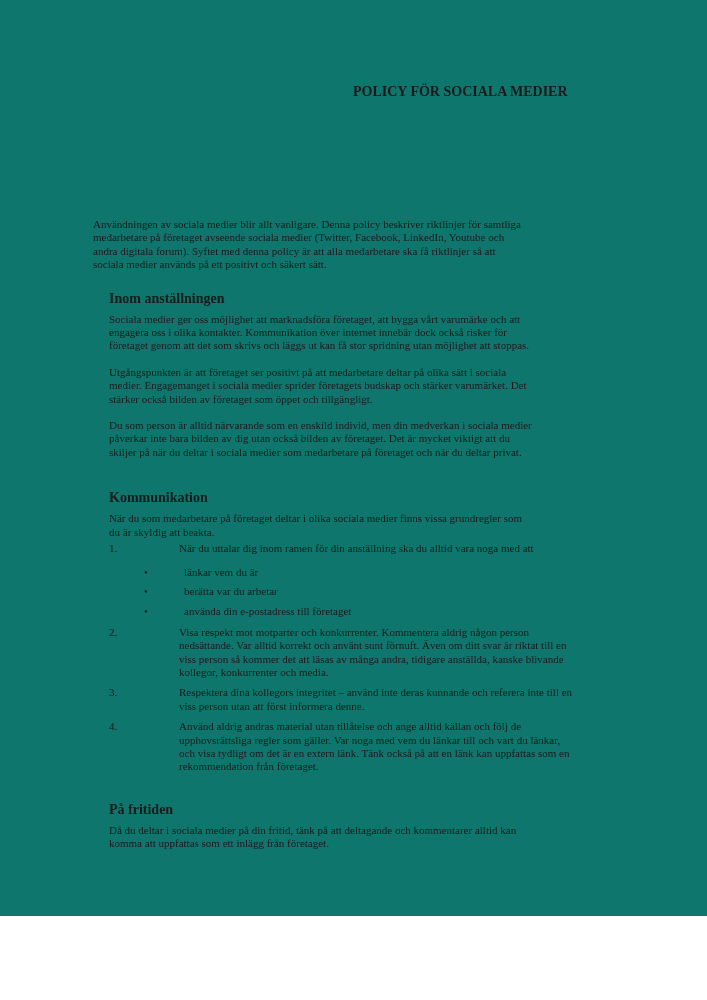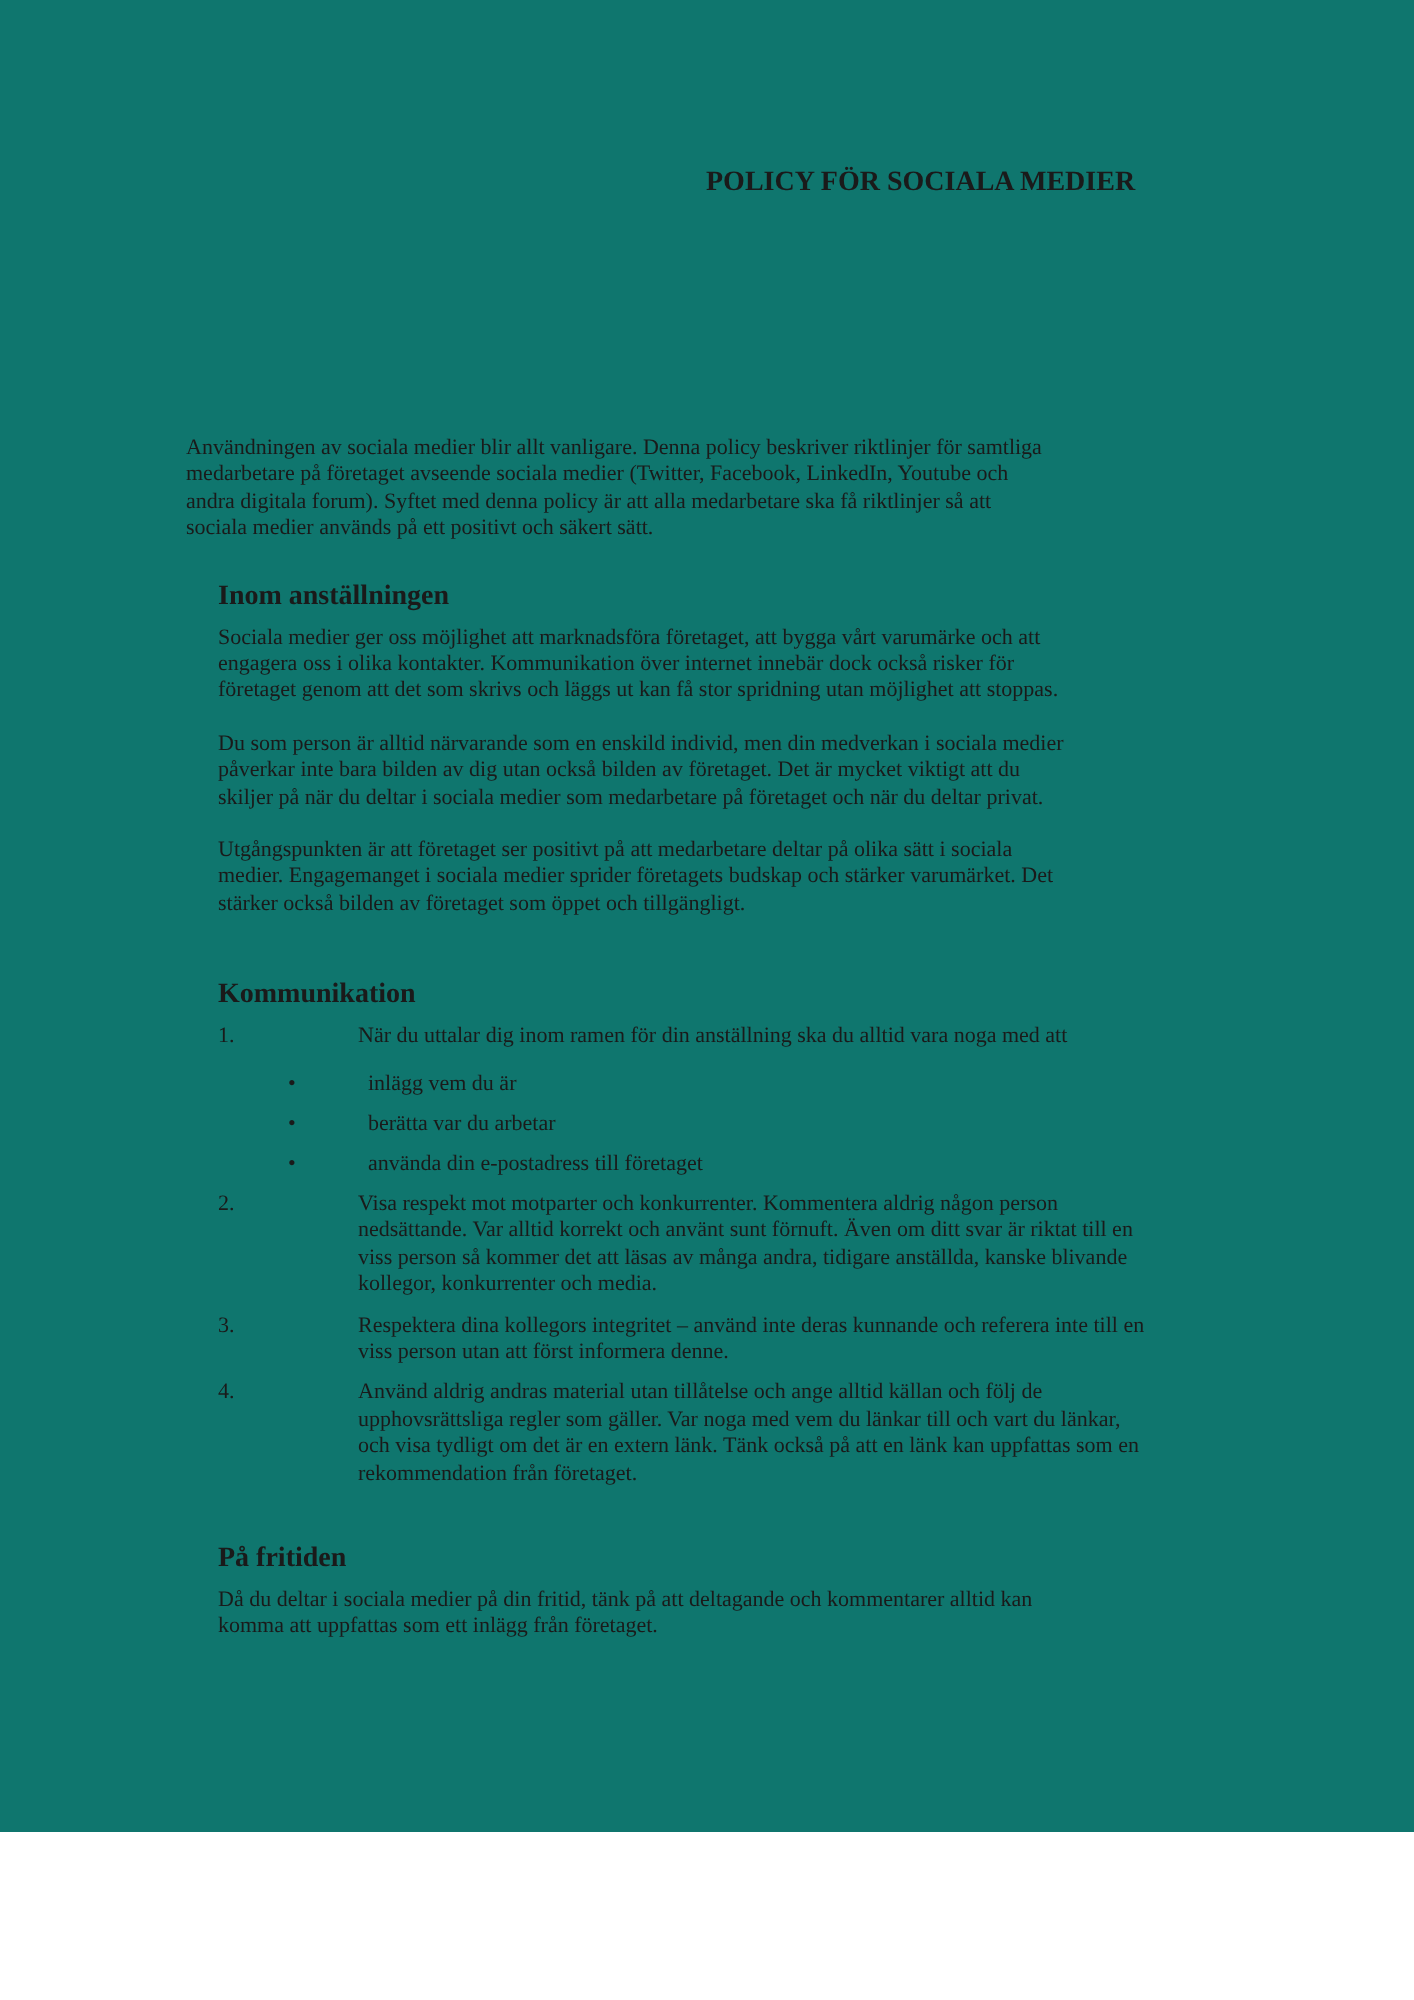--- a/index.html
+++ b/index.html
@@ -73,42 +73,44 @@
     <p class="intro-para">Användningen av sociala medier blir allt vanligare. Denna policy beskriver riktlinjer för samtliga
 medarbetare på företaget avseende sociala medier (Twitter, Facebook, LinkedIn, Youtube och
 andra digitala forum). Syftet med denna policy är att alla medarbetare ska få riktlinjer så att
 sociala medier används på ett positivt och säkert sätt.</p>
 
     <section class="sec-1">
       <h2>Inom anställningen</h2>
       <p>Sociala medier ger oss möjlighet att marknadsföra företaget, att bygga vårt varumärke och att
 engagera oss i olika kontakter. Kommunikation över internet innebär dock också risker för
 företaget genom att det som skrivs och läggs ut kan få stor spridning utan möjlighet att stoppas.</p>
+      <p>Utgångspunkten är att företaget ser positivt på att medarbetare deltar på olika sätt i sociala
+medier. Engagemanget i sociala medier sprider företagets budskap och stärker varumärket. Det
+stärker också bilden av företaget som öppet och tillgängligt.</p>
       <p>Du som person är alltid närvarande som en enskild individ, men din medverkan i sociala medier
 påverkar inte bara bilden av dig utan också bilden av företaget. Det är mycket viktigt att du
 skiljer på när du deltar i sociala medier som medarbetare på företaget och när du deltar privat.</p>
-      <p>Utgångspunkten är att företaget ser positivt på att medarbetare deltar på olika sätt i sociala
-medier. Engagemanget i sociala medier sprider företagets budskap och stärker varumärket. Det
-stärker också bilden av företaget som öppet och tillgängligt.</p>
     </section>
 
     <section class="sec-2">
       <h2>Kommunikation</h2>
+      <p class="mb0">När du som medarbetare på företaget deltar i olika sociala medier finns vissa grundregler som
+du är skyldig att beakta.</p>
 
       <div class="olist">
 
         <div class="num-item">
           <span class="num">1.</span>
           <span class="num-text">När du uttalar dig inom ramen för din anställning ska du alltid vara noga med att</span>
         </div>
 
         <div class="bullets">
           <div class="bullet-item">
             <span class="dot">•</span>
-            <span>inlägg vem du är</span>
+            <span>länkar vem du är</span>
           </div>
           <div class="bullet-item">
             <span class="dot">•</span>
             <span>berätta var du arbetar</span>
           </div>
           <div class="bullet-item">
             <span class="dot">•</span>
             <span>använda din e-postadress till företaget</span>
           </div>
         </div>

